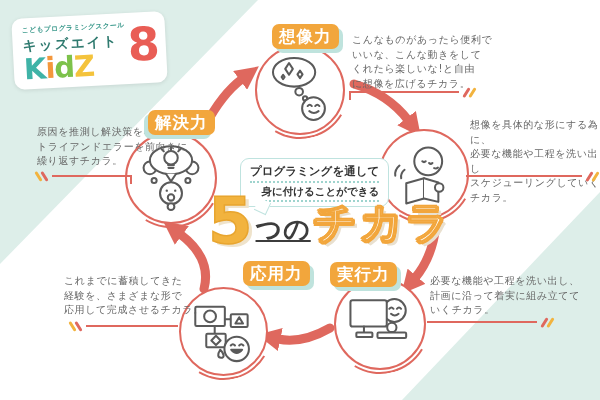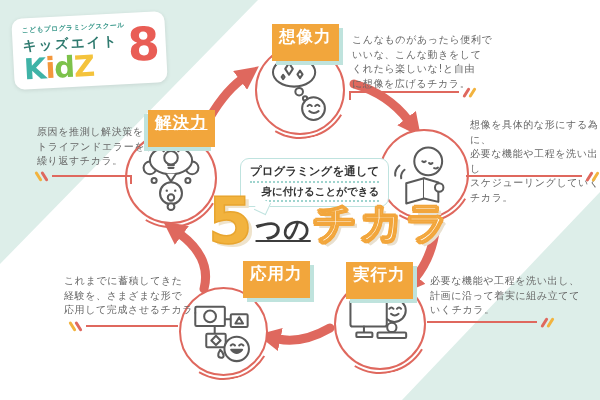--- a/index.html
+++ b/index.html
@@ -41,29 +41,30 @@
   .c-souzou  { left:255px; top:45px;  width:90px; height:90px; }
   .c-keikaku { left:379px; top:129px; width:90px; height:90px; }
   .c-jikkou  { left:334px; top:278px; width:92px; height:92px; }
   .c-ouyou   { left:179px; top:287px; width:89px; height:89px; }
   .c-kaiketsu{ left:125px; top:132px; width:92px; height:92px; }
   .circle svg { width:76px; height:76px; }
 
   
   .label {
     position:absolute; z-index:3; background:#F2A63C; color:#fff; font-weight:800;
-    font-size:16.5px; letter-spacing:1px; padding:2px 7px 13px;
+    font-size:16.5px; letter-spacing:1px; padding:2px 7px 1px;
     box-shadow:4px 4px 0 #BFE3DD;
+    border-radius:7px;
   }
   .label.shadow-left { box-shadow:-4px 4px 0 #BFE3DD; }
   .lb-souzou  { left:272px; top:24px; }
   .lb-keikaku { left:398px; top:112px; }
-  .lb-jikkou  { left:346px; top:262px;text-align:center; }
+  .lb-jikkou  { left:330px; top:262px;text-align:center; }
   .lb-ouyou   { left:199px; top:261px;margin-left:44px; }
-  .lb-kaiketsu{ left:148px; top:110px;text-decoration:underline; }
+  .lb-kaiketsu{ left:148px; top:110px; }
 
   
   .desc {
     position:absolute; z-index:2; color:#666; font-size:10px; letter-spacing:.6px;
     line-height:14.5px; white-space:pre-line; font-weight:500;
   }
   .d-souzou  { left:352px; top:33px; }
   .d-keikaku { left:470px; top:118px; }
   .d-jikkou  { left:430px; top:274px; }
   .d-ouyou   { left:64px;  top:274px; }

